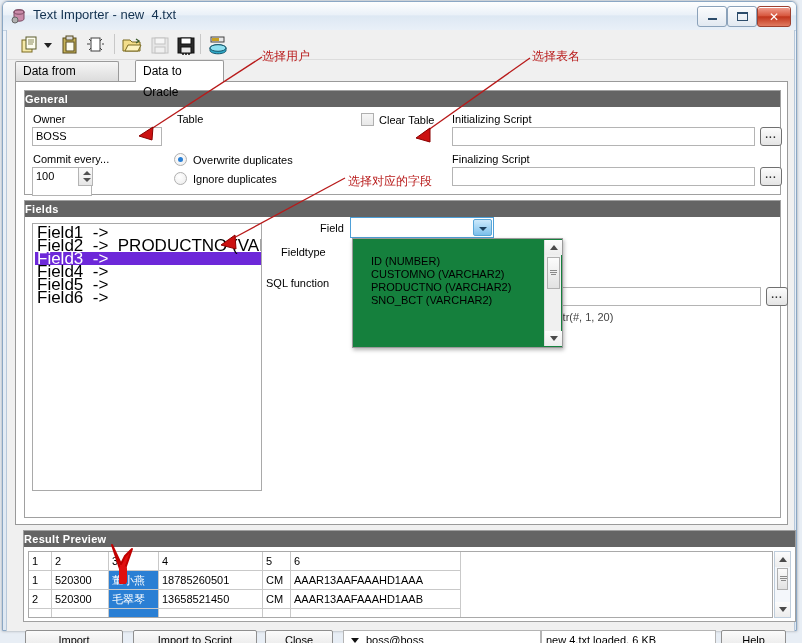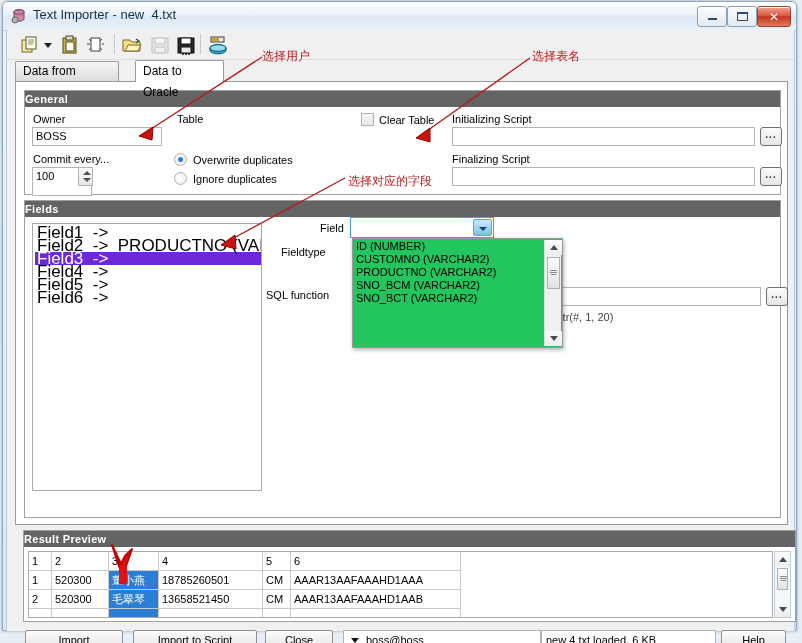--- a/index.html
+++ b/index.html
@@ -130,23 +130,23 @@
   #combo-input{position:absolute;left:3px;top:3px;font-size:11px;}
   #combo-caret{
     position:absolute;right:1px;top:1px;width:19px;height:17px;
     background:linear-gradient(#cde9fb,#7cc0ec);
     border:1px solid #5ba7d8;box-sizing:border-box;border-radius:2px;
   }
   #combo-caret::after{content:"";position:absolute;left:5px;top:7px;width:0;height:0;
     border-left:4px solid transparent;border-right:4px solid transparent;
     border-top:4px solid #1b3e5c;}
   #dropdown{
-    position:absolute;background:#22c55e;border:1px solid #9a9a9a;
+    position:absolute;background:#15803d;border:1px solid #9a9a9a;
     box-sizing:border-box;box-shadow:1px 2px 4px rgba(0,0,0,.3);
-    padding:1px;z-index:40;
+    padding:16px;z-index:40;
   }
   .dd-item{height:13px;line-height:13px;font-size:11px;white-space:pre;padding-left:2px;}
   #dd-scroll{
     position:absolute;right:1px;top:1px;bottom:1px;width:17px;
     background:#f0f0f0;border-left:1px solid #dcdcdc;box-sizing:border-box;
   }
   .sb-arrow{position:absolute;left:0;width:17px;height:15px;
     background:linear-gradient(#fcfcfc,#ececec);}
   .sb-arrow i{position:absolute;left:5px;width:0;height:0;
     border-left:4px solid transparent;border-right:4px solid transparent;}
@@ -335,36 +335,35 @@
           <div class="fl-row">Field1  -&gt;</div>
           <div class="fl-row">Field2  -&gt;  PRODUCTNO (VARCHAR2)</div>
           <div class="fl-row sel">Field3  -&gt;</div>
           <div class="fl-row">Field4  -&gt;</div>
           <div class="fl-row">Field5  -&gt;</div>
           <div class="fl-row">Field6  -&gt;</div>
         </div>
 
         <span class="lbl" style="left:295px;top:21px">Field</span>
         <span class="lbl" style="left:256px;top:45px">Fieldtype</span>
-        <span class="lbl" style="left:241px;top:88px">SQL function</span>
+        <span class="lbl" style="left:241px;top:76px">SQL function</span>
 
         <div class="tbox" style="left:520px;top:86px;width:216px;height:19px"></div>
         <div class="btn3" style="left:741px;top:86px">...</div>
         <span class="lbl" style="left:526px;top:110px;color:#444">bstr(#, 1, 20)</span>
 
         <div id="combo" style="left:325px;top:16px;width:144px;height:21px">
           <span id="combo-input"></span>
           <span id="combo-caret"></span>
         </div>
 
         <div id="dropdown" style="left:327px;top:37px;width:211px;height:110px">
           <div class="dd-item">ID (NUMBER)</div>
           <div class="dd-item">CUSTOMNO (VARCHAR2)</div>
           <div class="dd-item">PRODUCTNO (VARCHAR2)</div>
-          <div class="dd-item">SNO_BCM (VARCHAR2)</div>
           <div class="dd-item">SNO_BCT (VARCHAR2)</div>
 
           <div id="dd-scroll">
             <span class="sb-arrow" style="top:0">
               <i style="top:5px;border-bottom:5px solid #4a4a4a"></i>
             </span>
             <span class="sb-thumb" style="top:17px;height:32px"></span>
             <span class="sb-arrow" style="bottom:0">
               <i style="top:5px;border-top:5px solid #4a4a4a"></i>
             </span>

